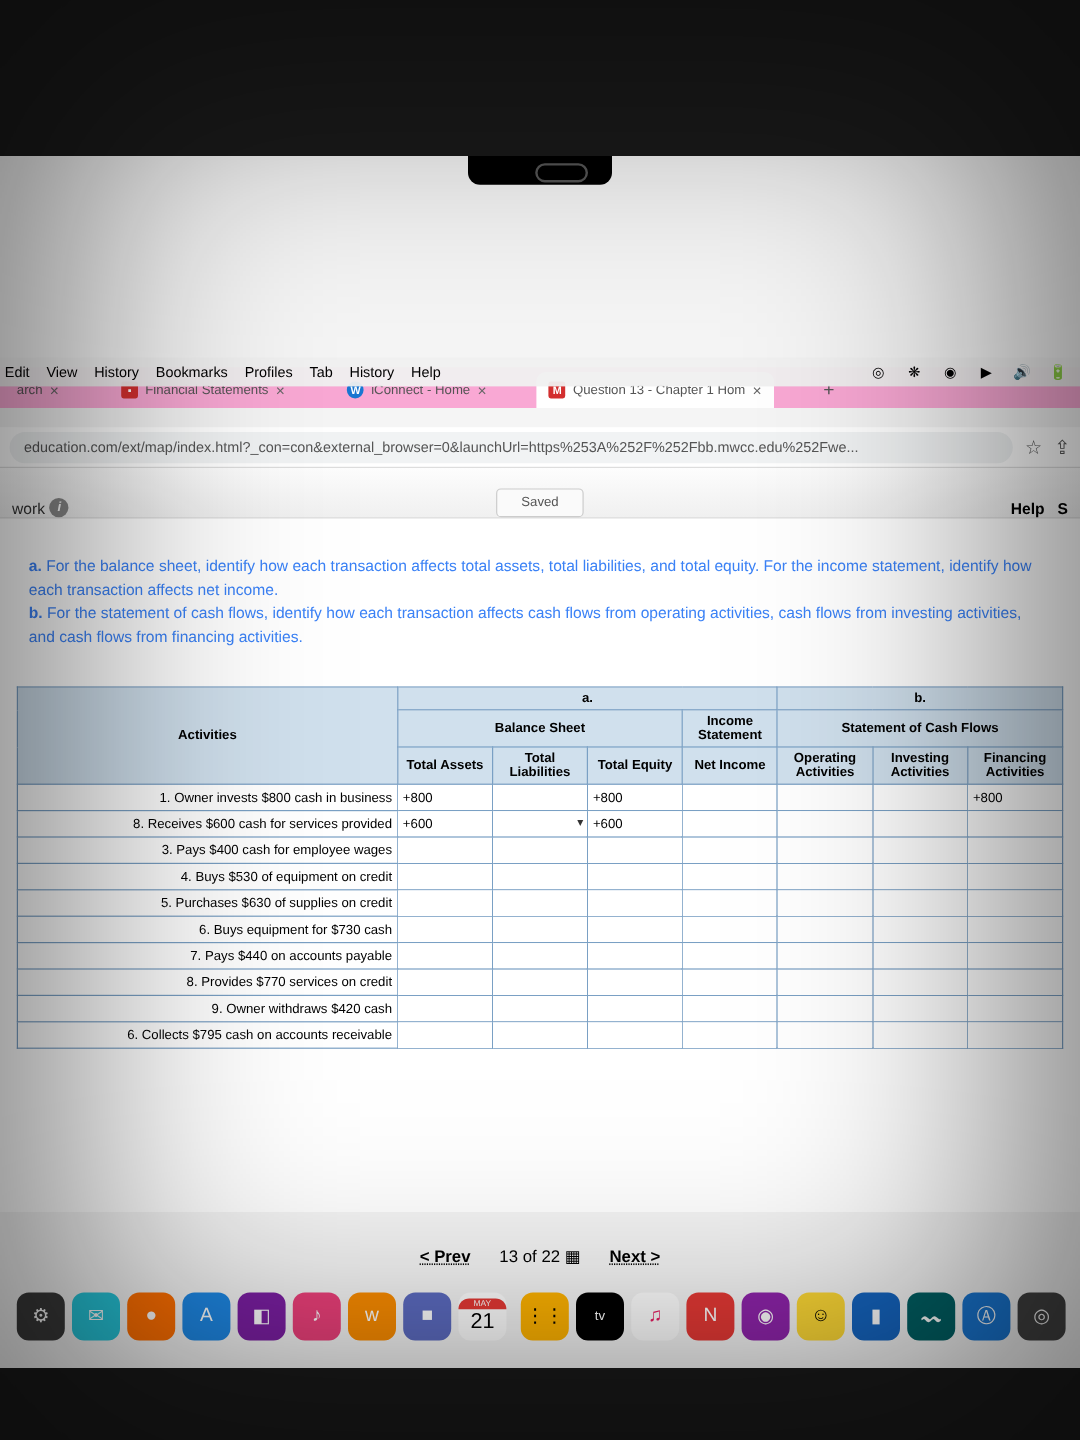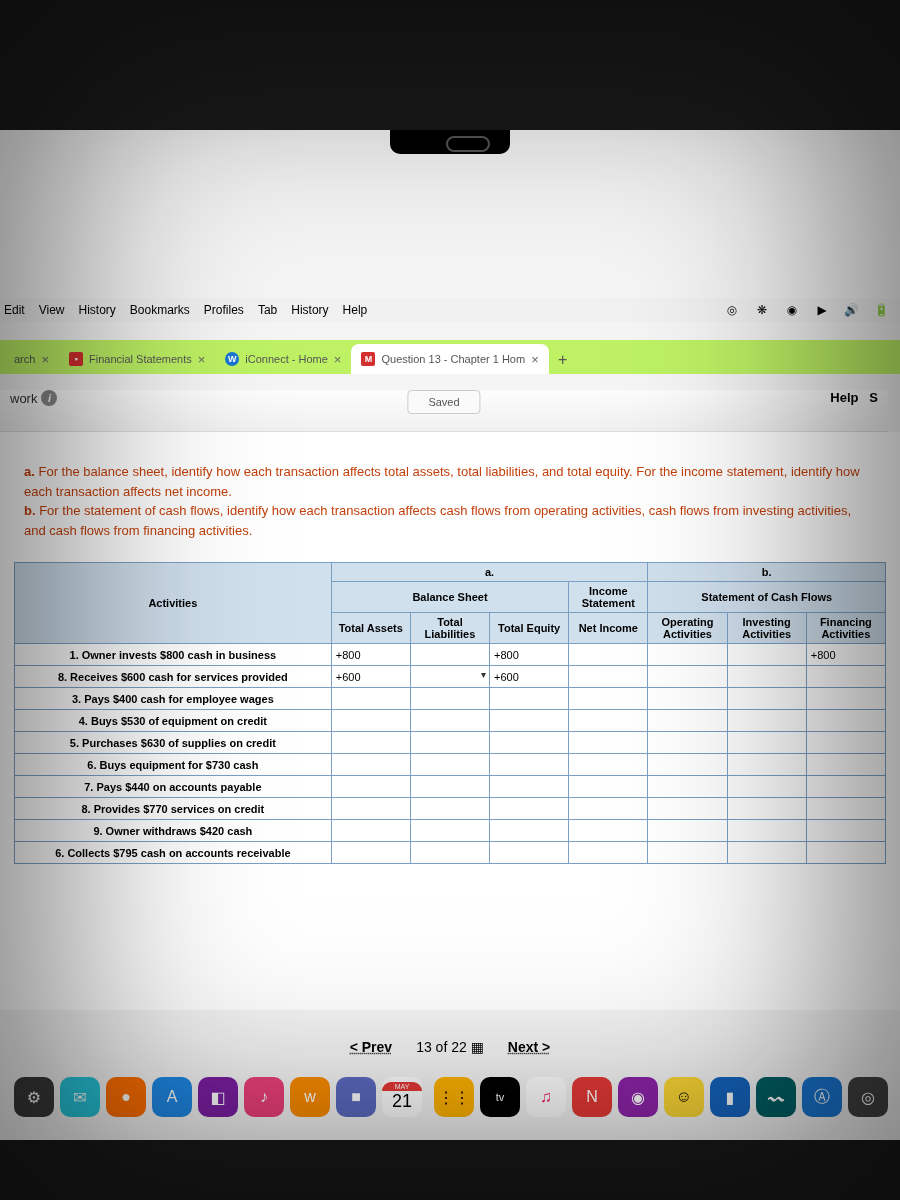--- a/index.html
+++ b/index.html
@@ -7,53 +7,53 @@
   
   .screen { position: absolute; top: 130px; left: 0; right: 0; bottom: 60px; background: #f5f5f5; }
   
   .notch { position: absolute; top: 130px; left: 50%; transform: translateX(-50%); width: 120px; height: 24px; background: #000; border-radius: 0 0 10px 10px; z-index: 100; }
   .notch::after { content: ""; position: absolute; right: 20px; top: 6px; width: 40px; height: 12px; border: 2px solid #555; border-radius: 8px; }
   
   .menubar { position: absolute; top: 168px; left: 0; right: 0; height: 24px; background: rgba(240,240,240,0.95); display: flex; align-items: center; padding: 0 4px; gap: 14px; font-size: 12px; z-index: 50; }
   .menubar-right { position: absolute; right: 10px; display: flex; gap: 14px; align-items: center; }
   .menu-icon { width: 16px; height: 16px; display: inline-flex; align-items: center; justify-content: center; }
   
-  .browser-tabs { position: absolute; top: 210px; left: 0; right: 0; height: 34px; background: #bef264; display: flex; align-items: flex-end; padding: 0 4px; z-index: 40; }
+  .browser-tabs { position: absolute; top: 176px; left: 0; right: 0; height: 34px; background: #f9a8d4; display: flex; align-items: flex-end; padding: 0 4px; z-index: 40; gap: 32px; }
   .tab { height: 30px; padding: 0 10px; display: flex; align-items: center; gap: 6px; font-size: 11px; color: #555; border-radius: 8px 8px 0 0; max-width: 200px; }
   .tab.truncated { max-width: 60px; overflow: hidden; }
   .tab .close { font-size: 13px; color: #666; }
   .tab-icon { width: 14px; height: 14px; border-radius: 2px; display: inline-flex; align-items: center; justify-content: center; font-size: 9px; font-weight: bold; }
   .tab-icon.red { background: #d32f2f; color: white; }
   .tab-icon.blue { background: #1976d2; color: white; border-radius: 50%; }
   .tab-icon.m { background: #d32f2f; color: white; }
   .tab.active { background: #fff; }
   .new-tab { width: 28px; height: 28px; display: flex; align-items: center; justify-content: center; font-size: 16px; color: #555; }
   
   .addressbar { position: absolute; top: 226px; left: 0; right: 0; height: 34px; background: #fff; display: flex; align-items: center; padding: 0 8px; z-index: 40; border-bottom: 1px solid #ddd; }
   .url-field { flex: 1; height: 26px; background: #f1f3f4; border-radius: 14px; padding: 0 12px; font-size: 12px; color: #555; display: flex; align-items: center; overflow: hidden; white-space: nowrap; }
   .star-icon, .ext-icon { margin-left: 10px; color: #555; }
   
-  .app-toolbar { position: absolute; top: 260px; left: 0; right: 12px; height: 42px; background: linear-gradient(#fdfdfd,#f0f0f0); border-bottom: 1px solid #ddd; display: flex; align-items: flex-start; padding: 0 10px; z-index: 30; }
+  .app-toolbar { position: absolute; top: 260px; left: 0; right: 0; height: 42px; background: linear-gradient(#fdfdfd,#f0f0f0); border-bottom: 1px solid #ddd; display: flex; align-items: flex-end; padding: 0 10px; z-index: 30; }
   .work-label { font-size: 13px; color: #333; display: flex; align-items: center; gap: 4px; }
   .info-icon { width: 16px; height: 16px; border-radius: 50%; background: #888; color: white; display: inline-flex; align-items: center; justify-content: center; font-size: 11px; font-style: italic; font-weight: bold; }
   .saved-pill { position: absolute; left: 50%; transform: translateX(-50%); padding: 5px 20px; background: #fafafa; border: 1px solid #ccc; border-radius: 4px; font-size: 11px; color: #555; }
   .help-btn { position: absolute; right: 10px; font-size: 13px; font-weight: bold; }
   
   .content { position: absolute; top: 302px; left: 0; right: 0; bottom: 130px; padding: 30px 14px 10px; background: #fff; overflow: hidden; }
   
-  .instructions { font-size: 13px; line-height: 1.5; color: #c2410c; margin-bottom: 22px; padding: 0 10px; }
+  .instructions { font-size: 13px; line-height: 1.5; color: #3b82f6; margin-bottom: 32px; padding: 0 10px; }
   .instructions b { font-weight: bold; }
   
   .worksheet { width: 100%; border-collapse: collapse; font-size: 11px; }
   .worksheet th, .worksheet td { border: 1px solid #7aa0c4; padding: 3px 4px; }
   .worksheet thead th { background: #d0e0ed; font-weight: bold; text-align: center; color: #000; }
   .worksheet thead tr:first-child th { background: #d0e0ed; }
   .worksheet .section-a, .worksheet .section-b { background: #d0e0ed; }
   .worksheet tbody td { height: 22px; background: #fff; }
-  .worksheet tbody td.txn { text-align: center; padding-left: 4px; color: #000; font-weight: bold; }
+  .worksheet tbody td.txn { text-align: right; padding-left: 4px; color: #000; }
   .worksheet tbody td.val { text-align: left; padding-left: 4px; color: #000; position: relative; }
   .worksheet tbody td.dropdown::after { content: "▾"; position: absolute; right: 3px; top: 3px; font-size: 10px; color: #333; }
   .col-txn { width: 280px; }
   .col-sm { width: 70px; }
   
   .pager { position: absolute; bottom: 85px; left: 50%; transform: translateX(-50%); display: flex; align-items: center; gap: 24px; font-size: 14px; }
   .pager .prev, .pager .next { font-weight: bold; text-decoration: underline dotted; }
   .pager .grid-icon { font-size: 14px; }
   
   .dock { position: absolute; bottom: 18px; left: 10px; right: 10px; height: 50px; display: flex; align-items: center; gap: 6px; padding: 0 4px; }
@@ -106,20 +106,25 @@
       <span class="close">×</span>
     </div>
     <div class="tab active">
       <span class="tab-icon m">M</span>
       <span>Question 13 - Chapter 1 Hom</span>
       <span class="close">×</span>
     </div>
     <div class="new-tab">+</div>
   </div>
 
+  <div class="addressbar">
+    <div class="url-field">education.com/ext/map/index.html?_con=con&amp;external_browser=0&amp;launchUrl=https%253A%252F%252Fbb.mwcc.edu%252Fwe...</div>
+    <span class="star-icon">☆</span>
+    <span class="ext-icon">⇪</span>
+  </div>
 
   <div class="app-toolbar">
     <span class="work-label">
       <span>work</span>
       <span class="info-icon">i</span>
     </span>
     <span class="saved-pill">Saved</span>
     <span class="help-btn">
       <span>Help</span>&nbsp;&nbsp;&nbsp;<span>S</span>
     </span>

